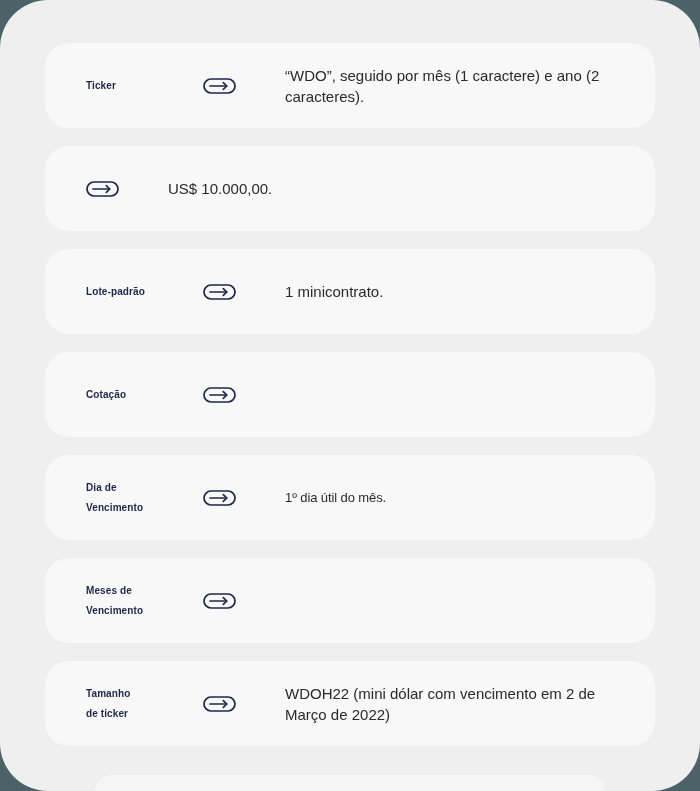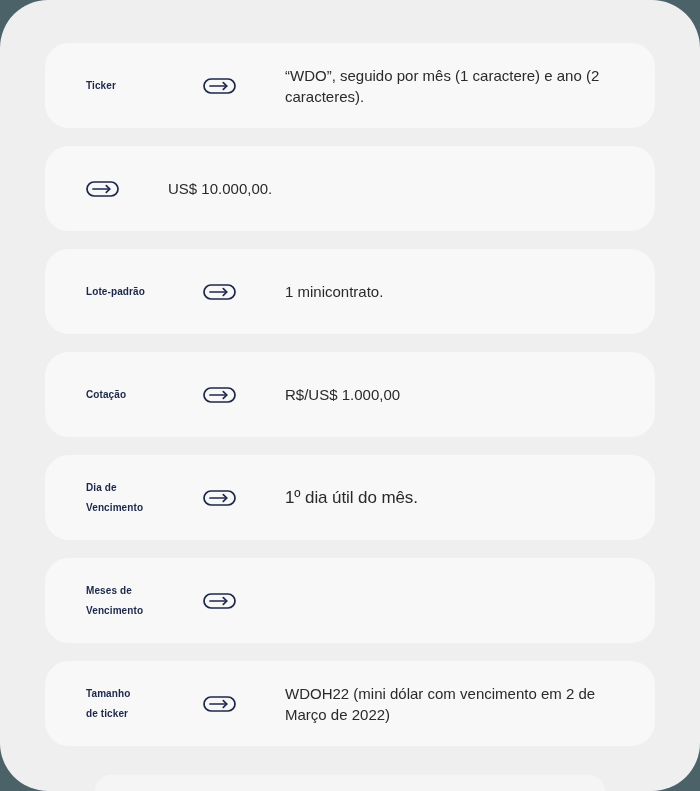--- a/index.html
+++ b/index.html
@@ -64,21 +64,21 @@
   }
   .icon svg { display: block; }
   .desc {
     font-size: 15px;
     line-height: 21px;
     color: var(--text);
     max-width: 372px;
     margin-left: 32px;
   }
   .card:nth-child(5) .desc {
-    font-size: 17px;
+    font-size: 13px;
     letter-spacing: -0.1px;
   }
   .peek {
     position: absolute;
     bottom: 0;
     left: 95px;
     width: 510px;
     height: 16px;
     background: var(--peek-bg);
     border-radius: 18px 18px 0 0;
@@ -127,21 +127,20 @@
 
     <div class="card">
       <div class="label">Cotação</div>
       <div class="icon">
         <svg width="33" height="16" viewBox="0 0 33 16">
             <rect x="1" y="1" width="31" height="14" rx="7" fill="none" stroke="currentColor" stroke-width="1.7"></rect>
             <line x1="7" y1="8" x2="23.5" y2="8" stroke="currentColor" stroke-width="1.7" stroke-linecap="round"></line>
             <path d="M20.3 4.7 L23.8 8 L20.3 11.3" fill="none" stroke="currentColor" stroke-width="1.7" stroke-linecap="round" stroke-linejoin="round"></path>
           </svg>
       </div>
-      <div class="desc">R$/US$ 1.000,00</div>
     </div>
 
     <div class="card">
       <div class="label">Dia de
 Vencimento</div>
       <div class="icon">
         <svg width="33" height="16" viewBox="0 0 33 16">
             <rect x="1" y="1" width="31" height="14" rx="7" fill="none" stroke="currentColor" stroke-width="1.7"></rect>
             <line x1="7" y1="8" x2="23.5" y2="8" stroke="currentColor" stroke-width="1.7" stroke-linecap="round"></line>
             <path d="M20.3 4.7 L23.8 8 L20.3 11.3" fill="none" stroke="currentColor" stroke-width="1.7" stroke-linecap="round" stroke-linejoin="round"></path>

